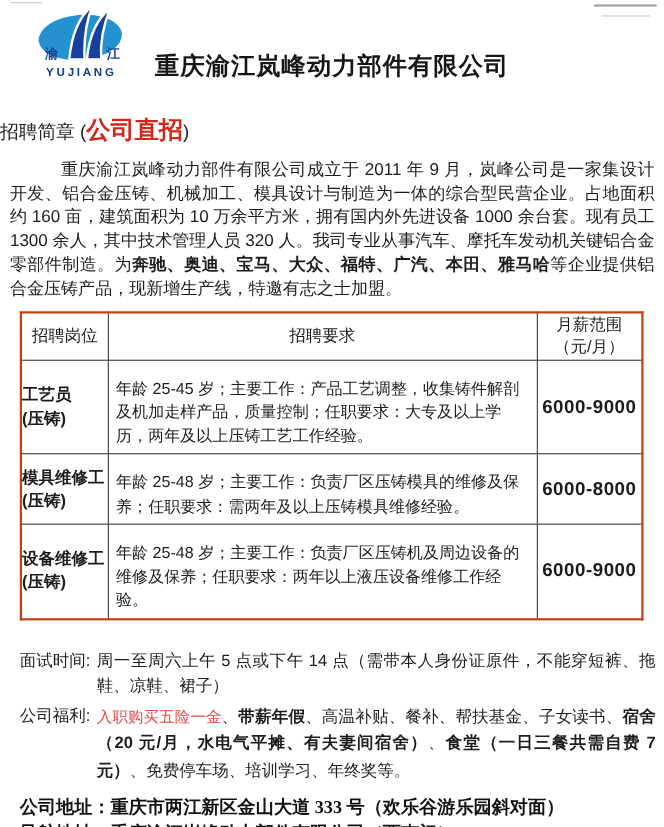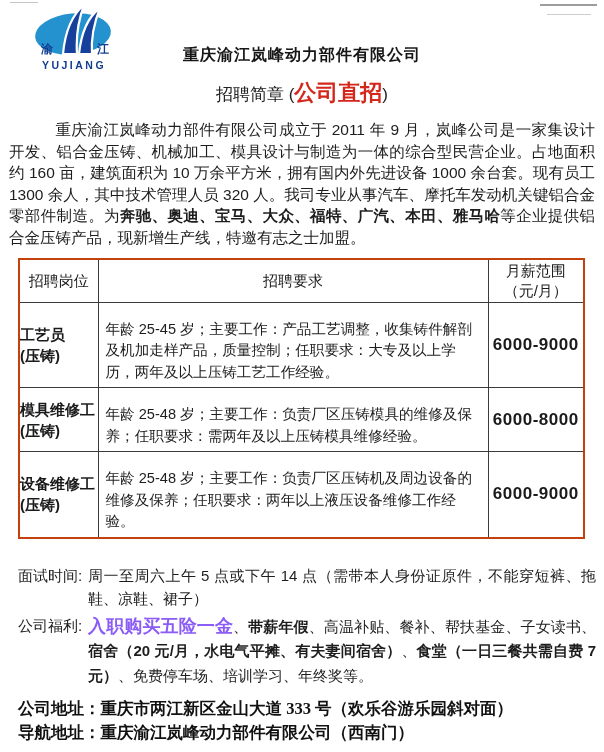--- a/index.html
+++ b/index.html
@@ -19,28 +19,27 @@
   .artifact-tr1 { left:540px; top:4px; width:57px; height:2px; background:#9d9d9d; }
   .artifact-tr2 { left:547px; top:14px; width:44px; height:1px; background:#cdcdcd; }
 
   
   .logo { position:absolute; left:28px; top:3px; width:92px; height:72px; }
 
   
   .title {
     padding-top:45px;
     text-align:center;
-    font-size:16px;
+    font-size:22px;
     font-weight:bold;
     color:#161616;
     letter-spacing:1px;
   }
   .subtitle {
-    margin-top:12px;
-    text-align:center;
+    margin-top:28px;
     font-size:17px;
     color:#222;
   }
   .subtitle .seg-red-big { color:#d4271c; font-weight:bold; font-size:22px; }
 
   
   .intro {
     margin:11px 9px 0 9px;
     font-size:15.5px;
     line-height:21.5px;
@@ -73,21 +72,21 @@
   tr.r1 td { height:68px; }
   tr.r2 td { height:56px; }
   tr.r3 td { height:56px; }
 
   
   .details { margin:25px 8px 0 18px; }
   .detail-row { display:flex; align-items:flex-start; }
   .detail-label { flex:0 0 70px; font-size:15px; line-height:23.5px; white-space:nowrap; color:#1d1d1d; }
   .detail-text { flex:1; font-size:15px; line-height:23.5px; text-align:justify; color:#1d1d1d; }
   .detail-row.benefits-row { margin-top:3px; }
-  .benefits .seg-red-bold { color:#8b5cf6; font-weight:bold; font-size:18px; }
+  .benefits .seg-red-bold { color:#ef4444; font-weight:normal; font-size:14px; }
   .benefits { line-height:24.5px; }
 
   
   .contact-line {
     margin:9px 8px 0 18px;
     font-family:"Liberation Serif", serif;
     font-weight:bold;
     color:#2aa05a;
     font-size:18px;
     letter-spacing:0.5px;

